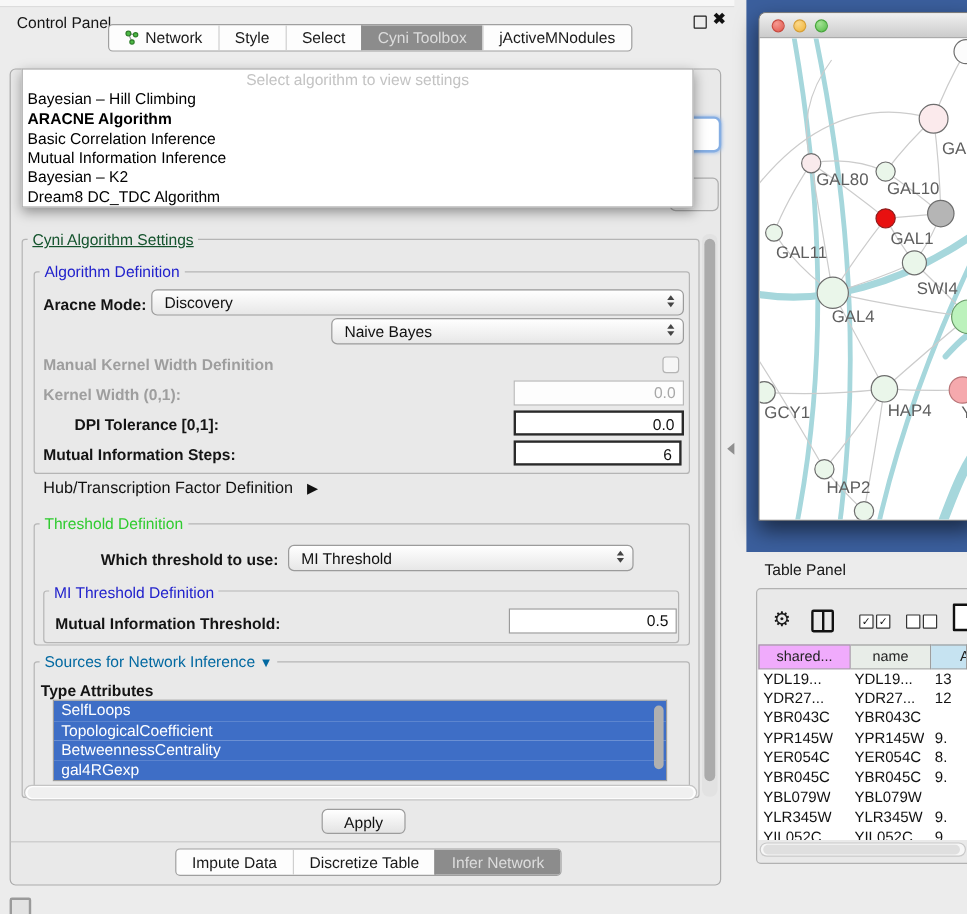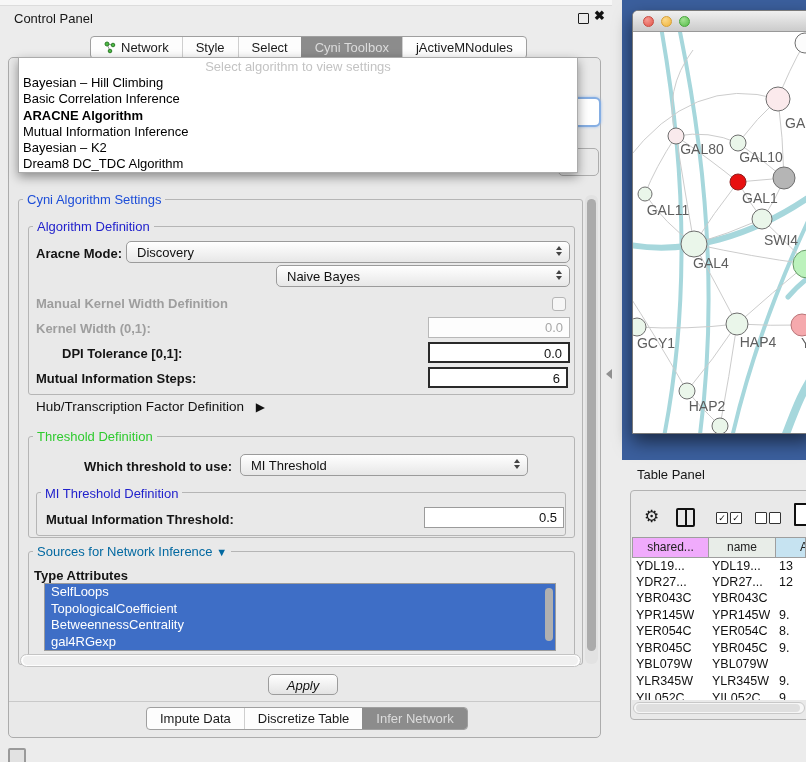--- a/index.html
+++ b/index.html
@@ -37,21 +37,21 @@
 </head>
 <body>
 
 <div class="abs" style="left:0;top:0;width:612px;height:762px;">
   <div class="abs" style="left:0;top:0;width:612px;height:5px;background:#F7F7F7;border-bottom:1px solid #DCDCDC;"></div>
 
   <div class="abs" style="left:14px;top:11px;font-size:13px;color:#161616;">Control Panel</div>
   <div class="abs" style="left:578px;top:13px;width:9px;height:9px;border:1.5px solid #1d1d1d;border-radius:1px;"></div>
   <div class="abs" style="left:594px;top:8px;font-size:13px;font-weight:bold;color:#111;">✖</div>
 
-  <div class="seg" style="left:90px;top:36px;height:21px;">
+  <div class="seg" style="left:90px;top:20px;height:21px;">
     <div class="tab">
       <span style="display:inline-flex;">
         <svg width="12" height="13" viewBox="0 0 12 13">
           <line x1="3" y1="3" x2="9" y2="4" stroke="#9a9a9a" stroke-width="1"></line>
           <line x1="3" y1="3" x2="6" y2="10" stroke="#9a9a9a" stroke-width="1"></line>
           <circle cx="3" cy="3" r="2" fill="#4CB944" stroke="#2E7D2A"></circle>
           <circle cx="9" cy="4" r="1.8" fill="#4CB944" stroke="#2E7D2A"></circle>
           <circle cx="6" cy="10" r="1.8" fill="#4CB944" stroke="#2E7D2A"></circle>
         </svg>
       </span>
@@ -73,29 +73,29 @@
 
   <div class="abs" style="left:8px;top:57px;width:593px;height:681px;background:#E9E9E9;border:1px solid #ACACAC;border-radius:5px;box-sizing:border-box;"></div>
 
   <div class="abs" style="left:560px;top:97px;width:37px;height:26px;background:#FFF;border:2px solid #85AEE3;border-radius:6px;box-shadow:0 0 3px #9CBCE8;z-index:1;"></div>
   <div class="abs" style="left:558px;top:148px;width:39px;height:26px;background:#E9E9E9;border:1px solid #ADADAD;border-radius:5px;z-index:1;"></div>
 
   <div class="abs" style="left:18px;top:57px;width:560px;height:116px;background:#FFF;border:1px solid #ABABAB;
               box-shadow:0 4px 10px rgba(0,0,0,0.4);z-index:30;box-sizing:border-box;">
     <div style="height:17px;line-height:17px;text-align:center;color:#C3C3C3;font-size:13px;">Select algorithm to view settings</div>
     <div class="dd-item">Bayesian – Hill Climbing</div>
+    <div class="dd-item" style="font-weight:bold;">ARACNE Algorithm</div>
     <div class="dd-item">Basic Correlation Inference</div>
-    <div class="dd-item" style="font-weight:bold;">ARACNE Algorithm</div>
     <div class="dd-item">Mutual Information Inference</div>
     <div class="dd-item">Bayesian – K2</div>
     <div class="dd-item">Dream8 DC_TDC Algorithm</div>
   </div>
 
   <div class="group" style="left:18px;top:199px;width:563px;height:464px;"></div>
-  <div class="gtitle" style="left:23px;top:192px;color:#1d4ed8;">Cyni Algorithm Settings</div>
+  <div class="gtitle" style="left:23px;top:192px;color:#14532d;text-decoration:underline;">Cyni Algorithm Settings</div>
 
   <div class="group" style="left:28px;top:226px;width:545px;height:167px;"></div>
   <div class="gtitle" style="left:33px;top:219px;color:#2222CC;">Algorithm Definition</div>
 
   <div class="lbl" style="left:36px;top:246px;">Aracne Mode:</div>
   <div class="combo" style="left:126px;top:241px;width:444px;">
     <span>Discovery</span>
     <span class="arrs">
         <span class="tri-up"></span>
         <span class="tri-dn"></span>
@@ -160,21 +160,21 @@
   <div class="abs" style="left:545px;top:588px;width:8px;height:53px;background:#B0B0B0;border-radius:4px;"></div>
 
   <div class="abs" style="left:585px;top:195px;width:13px;height:469px;background:#E2E2E2;border-radius:6px;">
     <div style="position:absolute;left:2px;top:4px;width:9px;height:452px;background:#ABABAB;border-radius:5px;"></div>
   </div>
   <div class="abs" style="left:20px;top:654px;width:561px;height:13px;background:#FDFDFD;border:1px solid #C4C4C4;border-radius:7px;box-sizing:border-box;">
     <div style="position:absolute;left:2px;top:1px;width:555px;height:9px;background:#F0F0F0;border-radius:5px;"></div>
   </div>
 
   <div class="abs" style="left:268px;top:674px;width:70px;height:21px;background:linear-gradient(#FFFFFF,#E3E3E3);
-              border:1px solid #9C9C9C;border-radius:5px;font-size:13px;text-align:center;line-height:21px;color:#111;box-sizing:border-box;font-style:italic;">
+              border:1px solid #9C9C9C;border-radius:5px;font-size:13px;text-align:center;line-height:21px;color:#111;box-sizing:border-box;">
     <span>Apply</span>
   </div>
 
   <div class="abs" style="left:9px;top:701px;width:591px;height:1px;background:#C9C9C9;"></div>
 
   <div class="seg" style="left:146px;top:707px;height:21px;">
     <div class="tab">
         <span>Impute Data</span>
       </div>
     <div class="tab">

